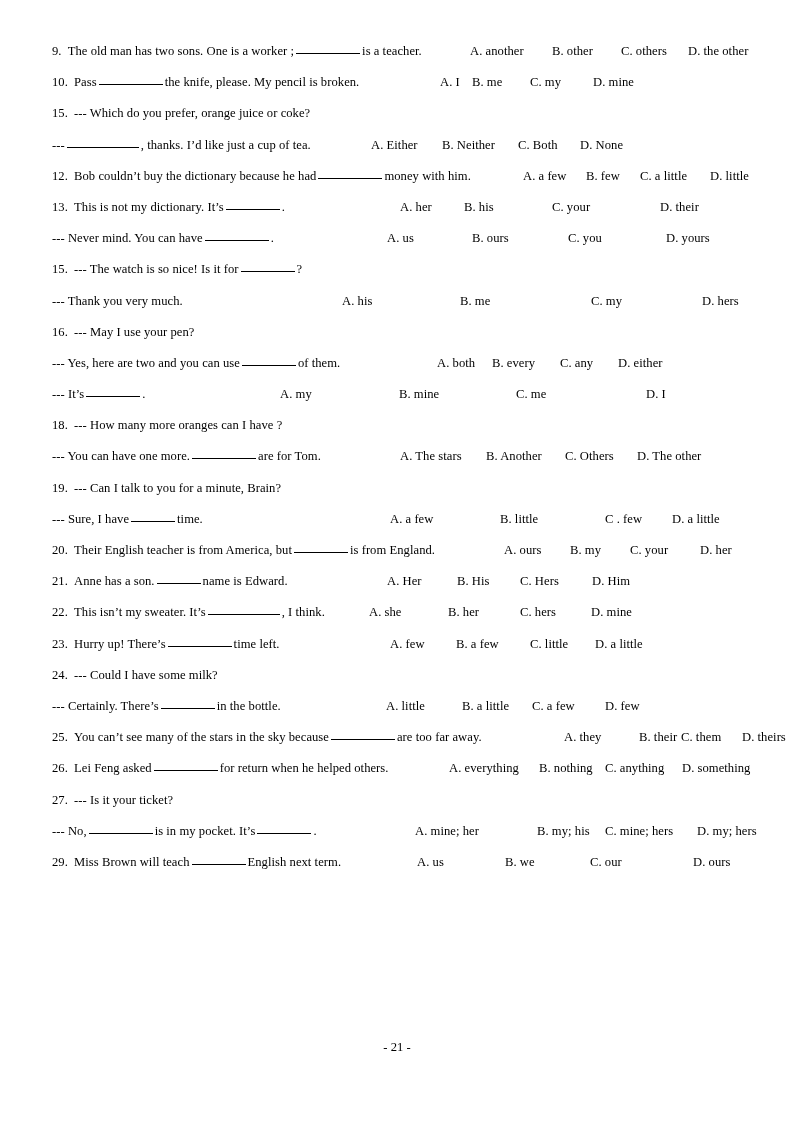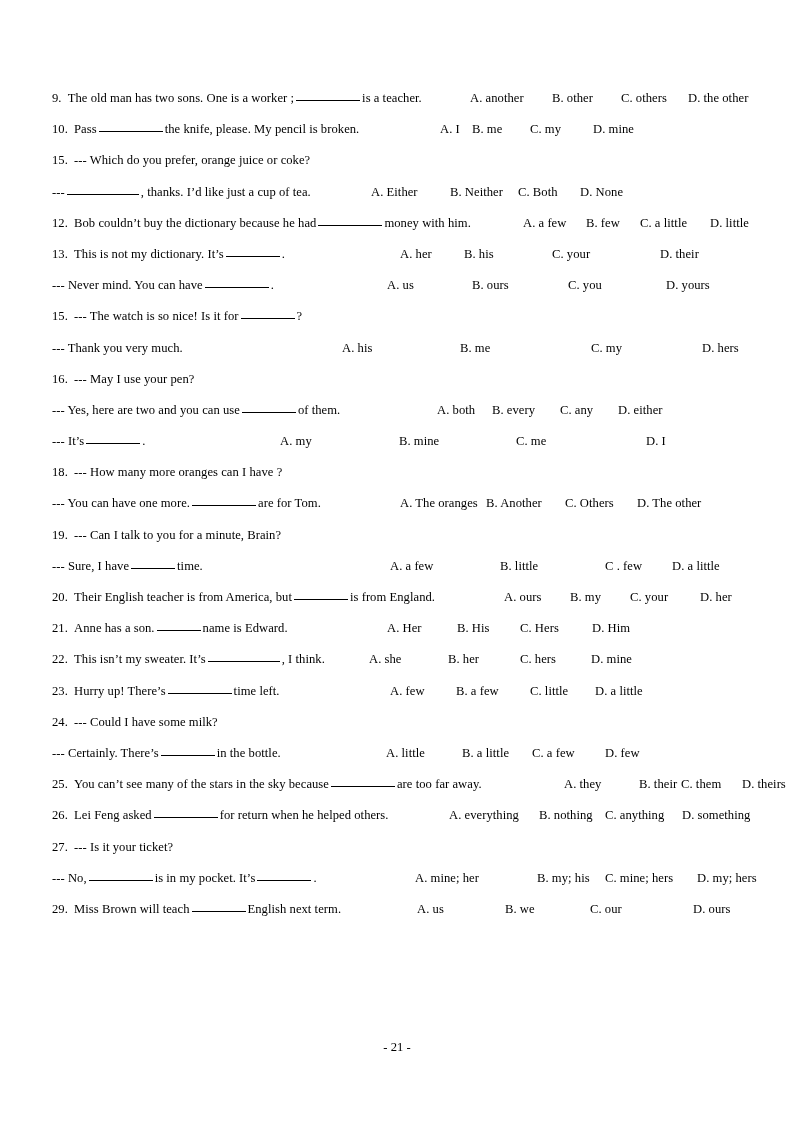--- a/index.html
+++ b/index.html
@@ -14,21 +14,21 @@
     font-family: "Liberation Serif", "DejaVu Serif", serif;
     color: #000000;
     position: relative;
     overflow: hidden;
   }
   .page {
     position: relative;
     width: 794px;
     height: 1123px;
     box-sizing: border-box;
-    padding: 83px 36px 0 52px;
+    padding: 36px 36px 0 52px;
   }
   .line {
     position: relative;
     height: 31.2px;
     line-height: 31.2px;
     font-size: 12.6px;
     white-space: nowrap;
     letter-spacing: 0.05px;
   }
   
@@ -114,21 +114,21 @@
   </div>
 
   <div class="line">
     <span class="qnum"><span>15</span><span class="dot">.</span></span>
     <span class="stem">--- Which do you prefer, orange juice or coke?</span>
   </div>
   <div class="line">
     <span class="stem">---</span><span class="blank b-xl"></span><span class="cont">, thanks. I’d like just a cup of tea.</span>
     <span class="opts">
       <span class="opt" style="left:319px">A. Either</span>
-      <span class="opt" style="left:398px">B. Neither</span>
+      <span class="opt" style="left:390px">B. Neither</span>
       <span class="opt" style="left:466px">C. Both</span>
       <span class="opt" style="left:528px">D. None</span>
     </span>
   </div>
 
   <div class="line">
     <span class="qnum"><span>12</span><span class="dot">.</span></span>
     <span class="stem">Bob couldn’t buy the dictionary because he had</span><span class="blank b-lg"></span><span class="cont">money with him.</span>
     <span class="opts">
       <span class="opt" style="left:471px">A. a few</span>
@@ -197,21 +197,21 @@
     </span>
   </div>
 
   <div class="line">
     <span class="qnum"><span>18</span><span class="dot">.</span></span>
     <span class="stem">--- How many more oranges can I have ?</span>
   </div>
   <div class="line">
     <span class="stem">--- You can have one more.</span><span class="blank b-lg"></span><span class="cont">are for Tom.</span>
     <span class="opts">
-      <span class="opt" style="left:348px">A. The oranges</span>
+      <span class="opt" style="left:348px">A. The stars</span>
       <span class="opt" style="left:434px">B. Another</span>
       <span class="opt" style="left:513px">C. Others</span>
       <span class="opt" style="left:585px">D. The other</span>
     </span>
   </div>
 
   <div class="line">
     <span class="qnum"><span>19</span><span class="dot">.</span></span>
     <span class="stem">--- Can I talk to you for a minute, Brain?</span>
   </div>

